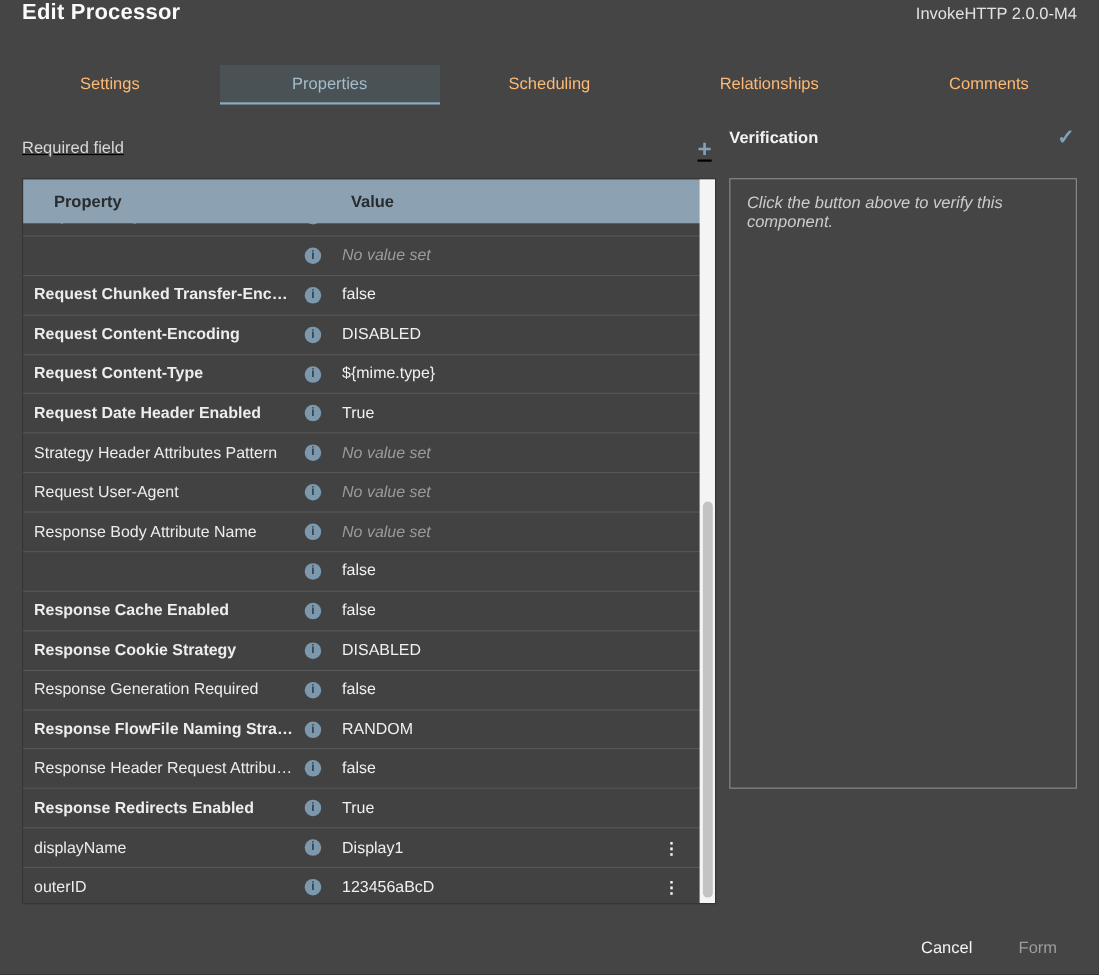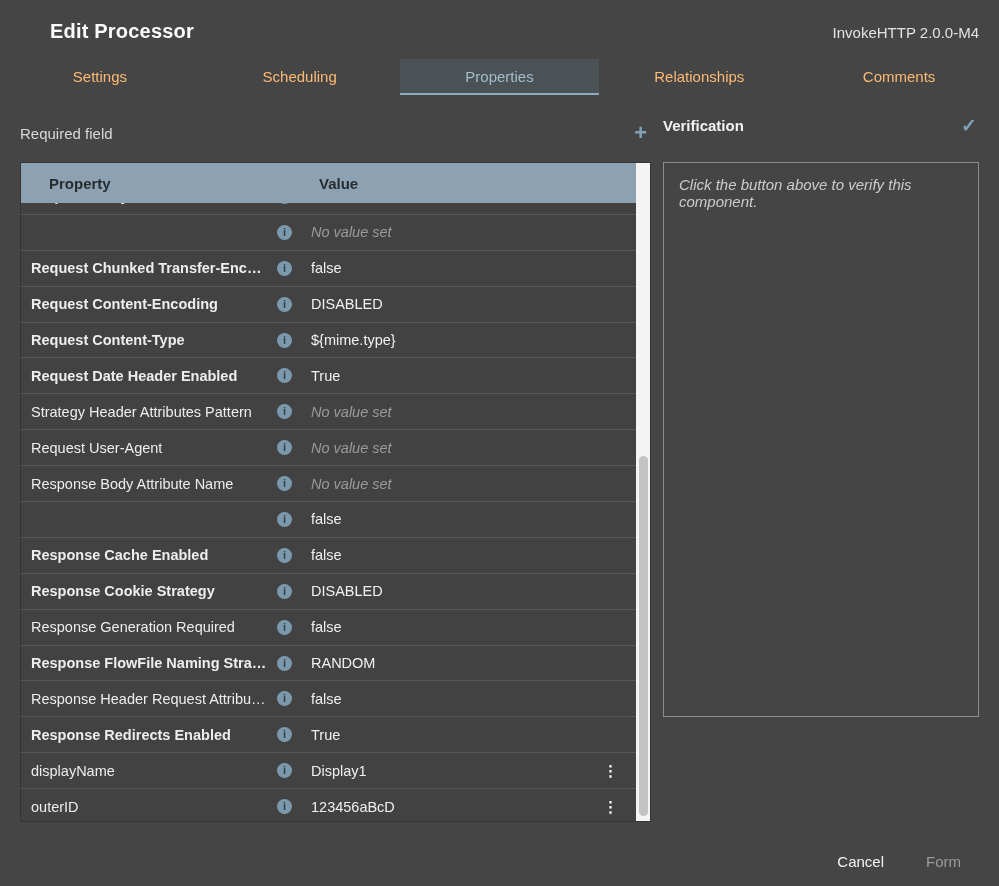--- a/index.html
+++ b/index.html
@@ -1,31 +1,31 @@
 <!DOCTYPE html>
 <html><head>
 <meta charset="utf-8">
 <style>
   html,body{margin:0;padding:0;background:#2f2f2f;}
   *{box-sizing:border-box;font-family:"Liberation Sans",sans-serif;}
   .dialog{
     position:relative;width:999px;height:886px;background:#454545;overflow:hidden;
   }
   
-  .title-row{position:absolute;left:20px;right:20px;top:20px;display:flex;justify-content:space-between;align-items:baseline;margin-left:30px;}
+  .title-row{position:absolute;left:20px;right:20px;top:0;display:flex;justify-content:space-between;align-items:baseline;}
   .dlg-title{font-size:20px;font-weight:bold;color:#fbfbfb;letter-spacing:.2px;}
   .dlg-subtitle{font-size:15px;color:#e2e2e2;}
   
   .tabbar{position:absolute;left:0;right:0;top:59px;height:36px;display:flex;}
   .tab{flex:1 1 0;display:flex;align-items:center;justify-content:center;
        font-size:15px;color:#fdba74;cursor:pointer;border-bottom:2px solid transparent;}
   .tab.selected{background:#4b5256;color:#a3bdcb;border-bottom:2px solid #8cabbf;}
   
   .section-row{position:absolute;left:20px;right:20px;top:110px;height:30px;}
-  .left-head{position:absolute;left:0;width:631px;top:8px;height:30px;display:flex;align-items:center;justify-content:space-between;}
+  .left-head{position:absolute;left:0;width:631px;top:16px;height:30px;display:flex;align-items:flex-start;justify-content:space-between;text-decoration:underline;}
   .right-head{position:absolute;left:643px;right:0;top:0;height:30px;display:flex;align-items:center;justify-content:space-between;}
   .req-label{font-size:15px;color:#d8d8d8;}
   .ver-label{font-size:15px;font-weight:bold;color:#f2f2f2;}
   .plus-icon{font-size:22px;font-weight:bold;color:#7fa2b8;line-height:20px;cursor:pointer;padding:0 4px;}
   .check-icon{font-size:19px;font-weight:bold;color:#7fa2b8;cursor:pointer;padding:0 2px;}
   
   .prop-table{
     position:absolute;left:20px;top:162px;width:631px;height:660px;
     background:#424242;border:1px solid #353535;overflow:hidden;
   }
@@ -72,22 +72,22 @@
 
 <div class="dialog">
 
   <div class="title-row">
     <span class="dlg-title">Edit Processor</span>
     <span class="dlg-subtitle">InvokeHTTP 2.0.0-M4</span>
   </div>
 
   <div class="tabbar">
     <div class="tab">Settings</div>
+    <div class="tab selected">Properties</div>
     <div class="tab">Scheduling</div>
-    <div class="tab selected">Properties</div>
     <div class="tab">Relationships</div>
     <div class="tab">Comments</div>
   </div>
 
   <div class="section-row">
     <div class="left-head">
       <span class="req-label">Required field</span>
       <span class="plus-icon">+</span>
     </div>
     <div class="right-head">

